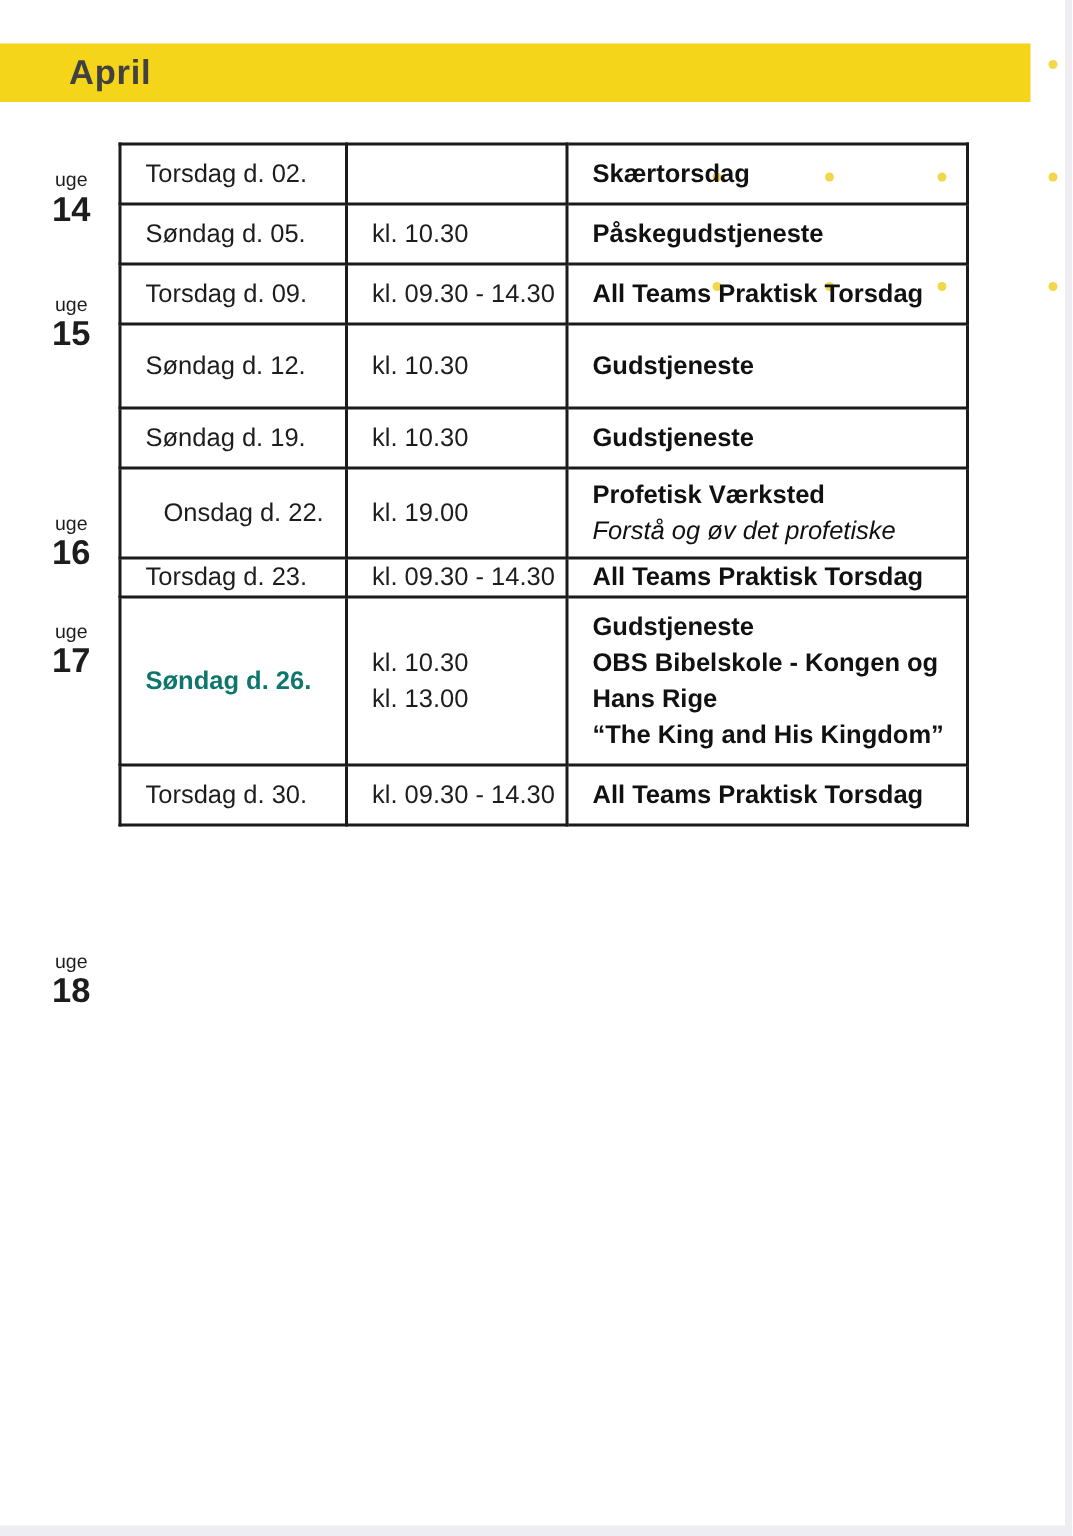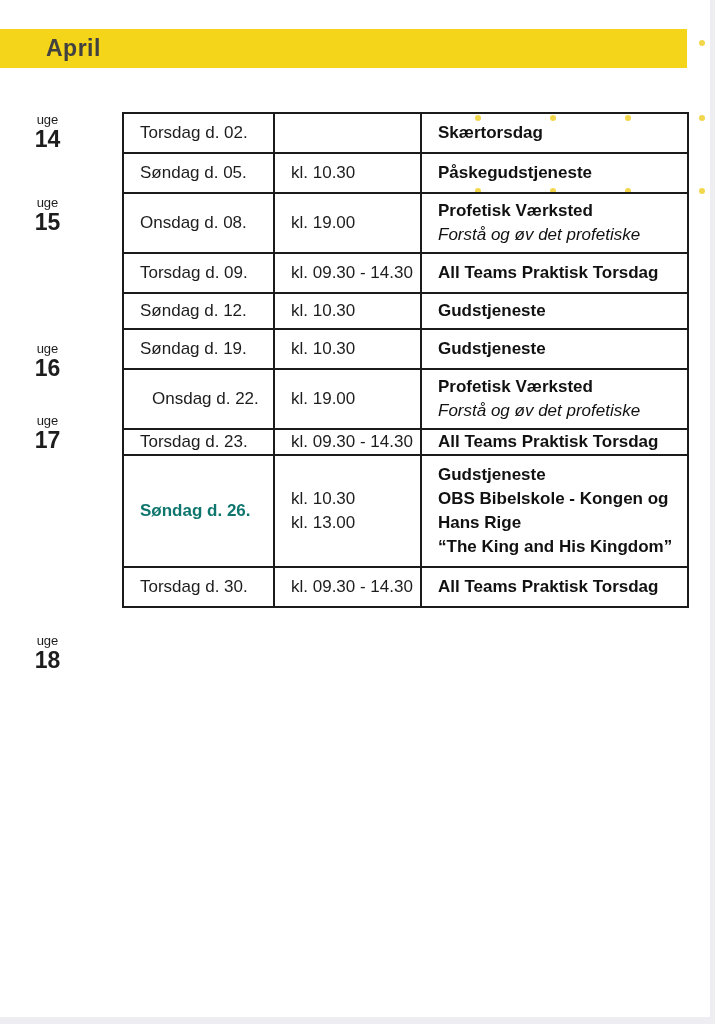--- a/index.html
+++ b/index.html
@@ -18,21 +18,21 @@
   #banner .title{
     margin-left:46px;font-size:23px;font-weight:bold;letter-spacing:0.5px;
   }
   
   .week-label{
     position:absolute;left:25px;width:45px;text-align:center;z-index:1;
   }
   .week-label .uge{font-size:13px;line-height:14px;}
   .week-label .num{font-size:23px;line-height:24px;font-weight:bold;}
   
-  #schedule-wrap{position:absolute;left:79px;top:112px;z-index:1;margin-left:43px;}
+  #schedule-wrap{position:absolute;left:79px;top:95px;z-index:1;}
   table#schedule{border-collapse:collapse;table-layout:fixed;background:transparent;}
   #schedule td{
     border:2px solid #1b1b1b;vertical-align:middle;
     padding:0 0 0 16px;font-size:17px;background:transparent;
   }
   #schedule td.c-date{width:121px;}
   #schedule td.c-time{width:129px;}
   #schedule td.c-event{width:249px;}
   .time-line{line-height:24px;}
   .event-line{font-weight:bold;line-height:24px;color:#111111;}
@@ -100,40 +100,30 @@
           </tr>
           <tr style="height: 40px;">
             <td class="c-date" style="color: rgb(29, 29, 29);">Søndag d. 05.</td>
             <td class="c-time" style="color: rgb(29, 29, 29);">
               <div class="time-line">kl. 10.30</div>
             </td>
             <td class="c-event">
               <div class="event-line">Påskegudstjeneste</div>
             </td>
           </tr>
-          <tr style="height: 60px;">
-            <td class="c-date" style="color: rgb(29, 29, 29);">Onsdag d. 08.</td>
-            <td class="c-time" style="color: rgb(29, 29, 29);">
-              <div class="time-line">kl. 19.00</div>
-            </td>
-            <td class="c-event">
-              <div class="event-line">Profetisk Værksted</div>
-              <div class="event-line italic">Forstå og øv det profetiske</div>
-            </td>
-          </tr>
           <tr style="height: 40px;">
             <td class="c-date" style="color: rgb(29, 29, 29);">Torsdag d. 09.</td>
             <td class="c-time" style="color: rgb(29, 29, 29);">
               <div class="time-line">kl. 09.30 - 14.30</div>
             </td>
             <td class="c-event">
               <div class="event-line">All Teams Praktisk Torsdag</div>
             </td>
           </tr>
-          <tr style="height: 36px;">
+          <tr style="height: 56px;">
             <td class="c-date" style="color: rgb(29, 29, 29);">Søndag d. 12.</td>
             <td class="c-time" style="color: rgb(29, 29, 29);">
               <div class="time-line">kl. 10.30</div>
             </td>
             <td class="c-event">
               <div class="event-line">Gudstjeneste</div>
             </td>
           </tr>
           <tr style="height: 40px;">
             <td class="c-date" style="color: rgb(29, 29, 29);">Søndag d. 19.</td>

